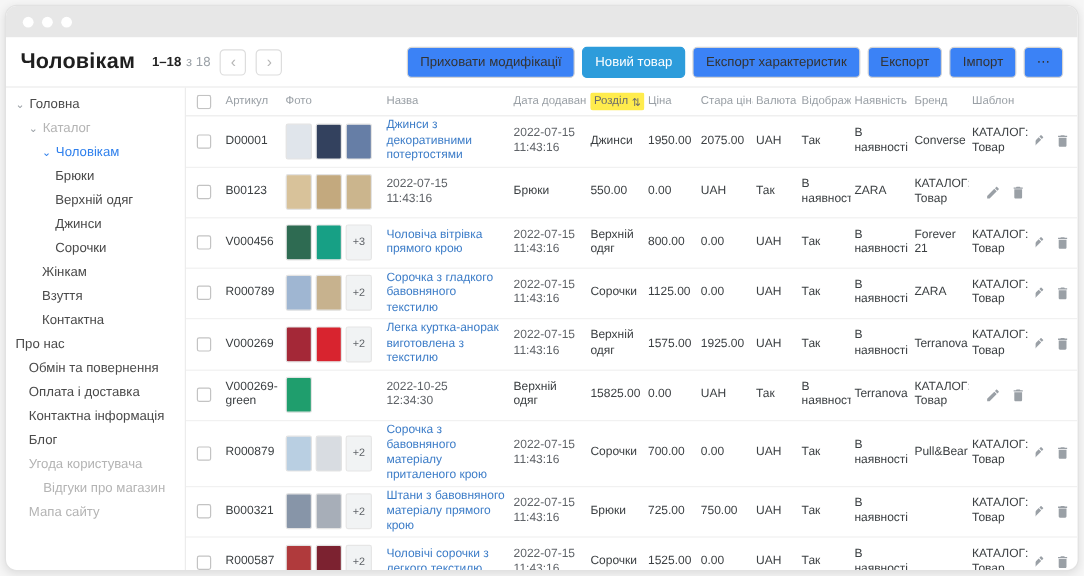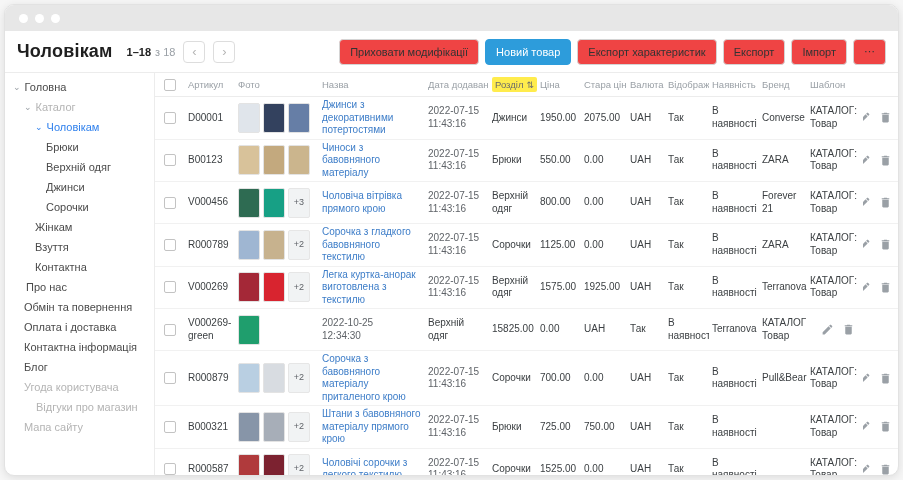--- a/index.html
+++ b/index.html
@@ -8,21 +8,21 @@
   .titlebar{height:26px;background:#e7e7e7;display:flex;align-items:center;gap:7px;padding:0 14px;flex:0 0 auto}
   .dot{width:9px;height:9px;border-radius:50%;background:#fff}
   .toolbar{height:42px;display:flex;align-items:center;padding:0 12px;gap:8px;border-bottom:1px solid #ececec;flex:0 0 auto}
   .title{font-size:18px;font-weight:bold;color:#1f1f1f;letter-spacing:.2px}
   .pag{display:flex;align-items:baseline;gap:4px;margin-left:6px;font-size:11px}
   .pag b{color:#222}
   .pag .muted{color:#9aa0a6}
   .navbtn{width:22px;height:22px;border:1px solid #ddd;border-radius:4px;background:#fff;color:#b5b5b5;font-size:13px;display:flex;align-items:center;justify-content:center;font-family:inherit}
   .spacer{flex:1}
   .actions-group{display:flex;gap:6px;align-items:center}
-  .btn{height:26px;padding:0 10px;border:1px solid #d4d4d4;border-radius:4px;background:#ef4444;font-size:11px;color:#333;font-family:inherit;white-space:nowrap}
+  .btn{height:26px;padding:0 10px;border:1px solid #d4d4d4;border-radius:4px;background:#3b82f6;font-size:11px;color:#333;font-family:inherit;white-space:nowrap}
   .btn.primary{background:#2d9cdb;border-color:#2d9cdb;color:#fff}
   .content{flex:1;display:flex;min-height:0}
   .sidebar{width:150px;border-right:1px solid #ececec;padding-top:4px;font-size:11px;color:#4a4a4a;overflow:hidden;flex:0 0 auto}
   .side-item{display:flex;align-items:center;gap:4px;padding-top:4px;padding-bottom:4px;padding-right:4px;cursor:default;white-space:nowrap}
   .side-item .arrow{color:#9aa0a6;font-size:9px;line-height:1}
   .side-item.active{color:#2f80ed}
   .side-item.active .arrow{color:#2f80ed}
   .side-item.muted{color:#b4b4b4}
   .main{flex:1;overflow:hidden}
   .grid{display:grid;grid-template-columns:30px 50px 84px 106px 64px 48px 44px 46px 38px 44px 50px 48px 56px 37px;align-items:center}
@@ -99,21 +99,21 @@
         </div>
         <div class="side-item" style="padding-left:30px">
           <span>Жінкам</span>
         </div>
         <div class="side-item" style="padding-left:30px">
           <span>Взуття</span>
         </div>
         <div class="side-item" style="padding-left:30px">
           <span>Контактна</span>
         </div>
-        <div class="side-item" style="padding-left:21px">
+        <div class="side-item" style="padding-left:8px">
           <span>Про нас</span>
         </div>
         <div class="side-item" style="padding-left:19px">
           <span>Обмін та повернення</span>
         </div>
         <div class="side-item" style="padding-left:19px">
           <span>Оплата і доставка</span>
         </div>
         <div class="side-item" style="padding-left:19px">
           <span>Контактна інформація</span>
@@ -217,21 +217,20 @@
           <div class="grid trow">
             <div class="cell cbwrap">
               <div class="checkbox"></div>
             </div>
             <div class="cell">B00123</div>
             <div class="cell photos">
               <div class="thumb" style="background:#d8c29a"></div>
               <div class="thumb" style="background:#c3a97e"></div>
               <div class="thumb" style="background:#cbb58d"></div>
             </div>
-            <a class="cell name" href="#">Чиноси з бавовняного матеріалу</a>
             <div class="cell date">
               <div>2022-07-15</div>
               <div>11:43:16</div>
             </div>
             <div class="cell">Брюки</div>
             <div class="cell">550.00</div>
             <div class="cell">0.00</div>
             <div class="cell">UAH</div>
             <div class="cell">Так</div>
             <div class="cell">В наявності</div>

